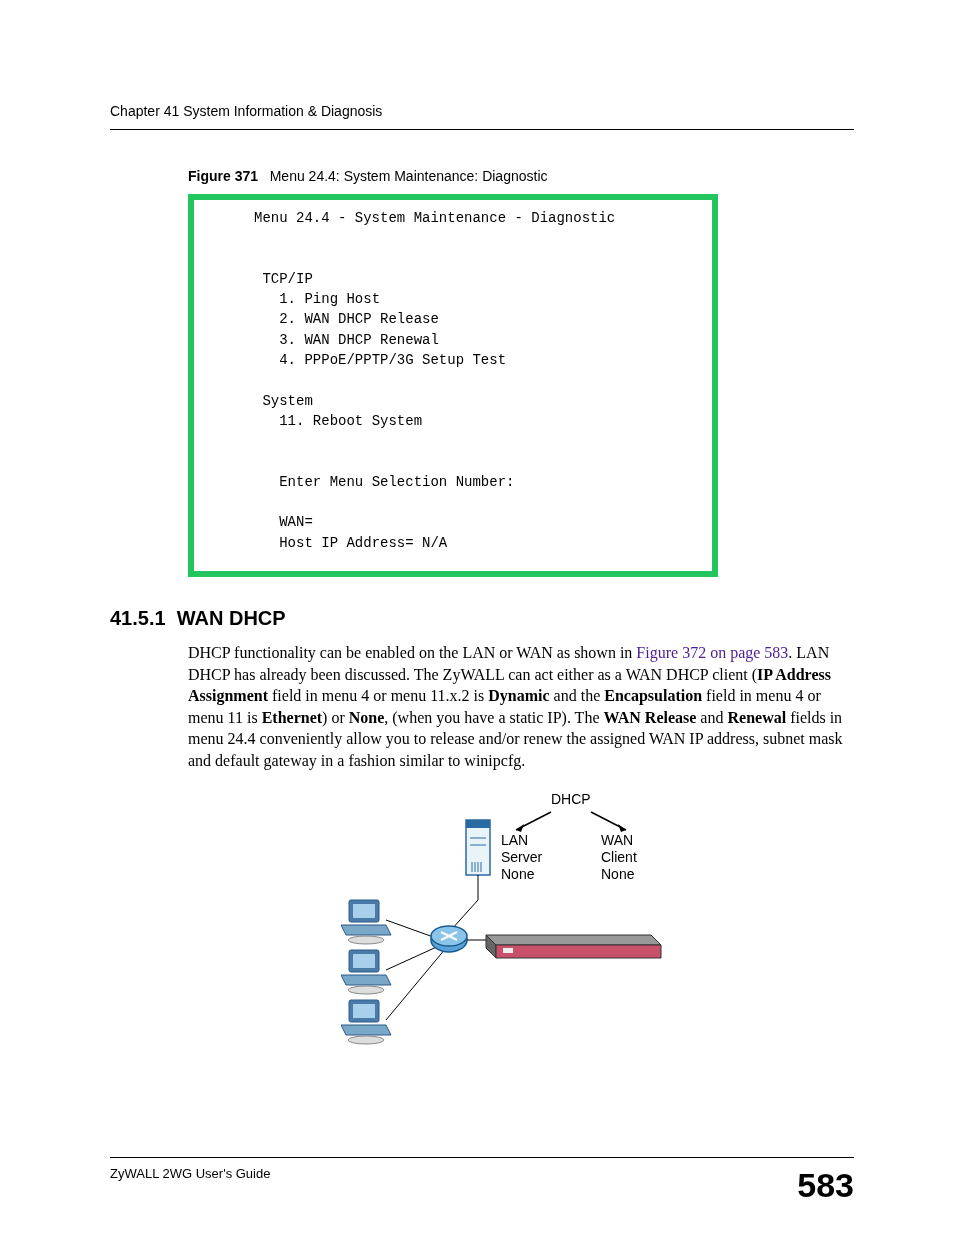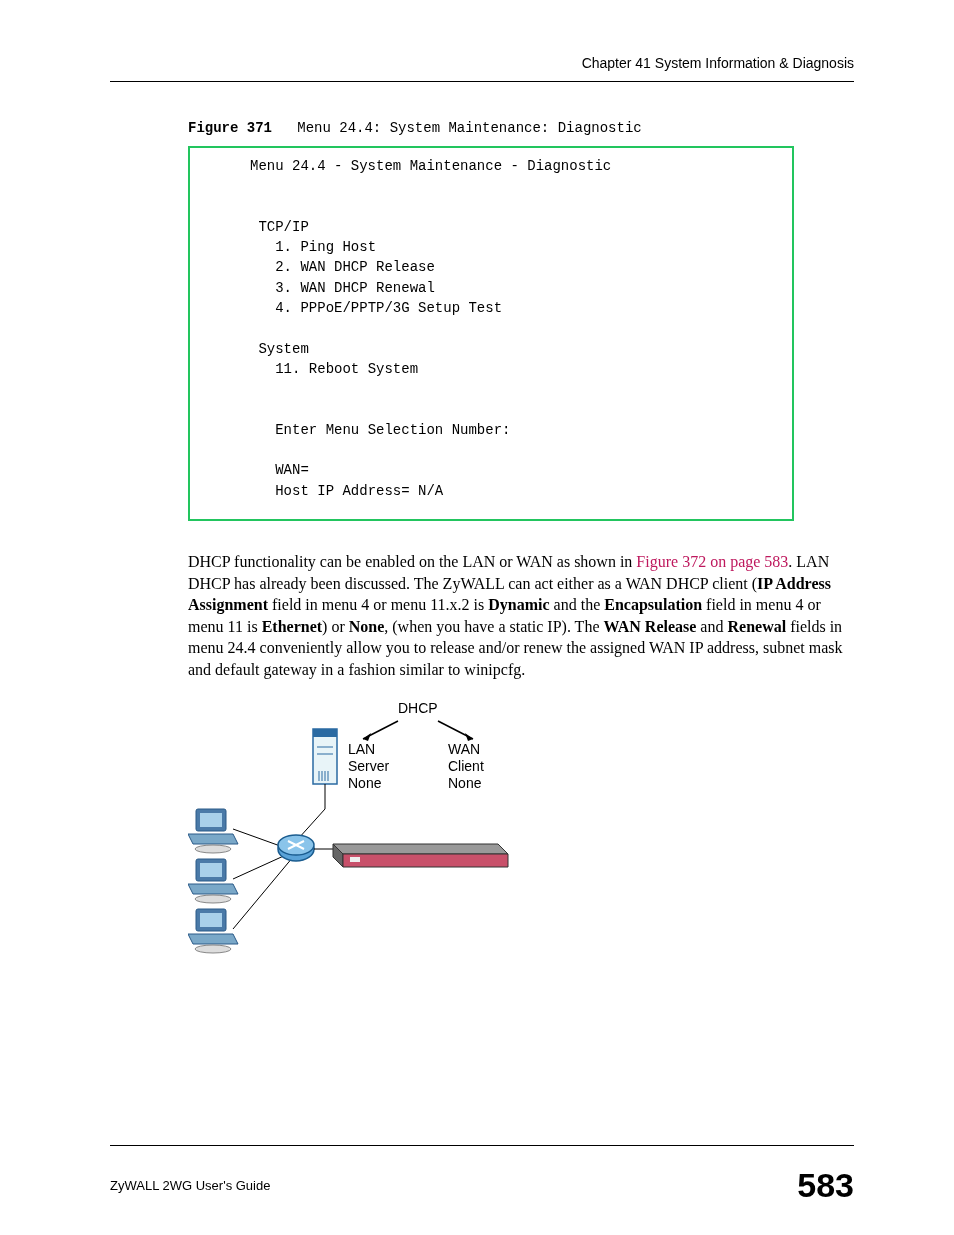--- a/index.html
+++ b/index.html
@@ -13,80 +13,82 @@
   .page {
     padding: 55px 100px 40px 110px;
     box-sizing: border-box;
     width: 954px;
     min-height: 1235px;
     position: relative;
   }
   .header-line {
     font-family: Arial, Helvetica, sans-serif;
     font-size: 14px;
-    text-align: right;
+    text-align: left;
     padding-bottom: 10px;
     border-bottom: 1.5px solid #000;
     margin-bottom: 38px;
+    margin-top: 48px;
   }
   .figure-caption {
-    font-family: Liberation Mono, monospace;
+    font-family: Liberation Sans, sans-serif;
     font-size: 14px;
     margin-left: 78px;
     margin-bottom: 10px;
   }
   .figure-caption .fig-label { font-weight: bold; }
   .terminal-box {
     margin-left: 78px;
-    border: 2px solid #22c55e;
+    border: 6px solid #22c55e;
     padding: 8px 60px 18px 60px;
     font-family: "Courier New", Courier, monospace;
     font-size: 14px;
     white-space: pre;
     line-height: 1.45;
-    width: 606px;
+    width: 530px;
     box-sizing: border-box;
     margin-bottom: 30px;
   }
   .h3 {
     font-family: Arial, Helvetica, sans-serif;
     font-weight: bold;
     font-size: 20px;
     margin-bottom: 12px;
     margin-top: 30px;
   }
   .body-para {
     font-size: 16px;
     line-height: 1.35;
     margin-left: 78px;
     margin-bottom: 18px;
   }
-  .body-para .link { color: #be185d; }
+  .body-para .link { color: #4c1d95; }
   .body-para b { font-weight: bold; }
   .diagram-wrap {
     margin-left: 78px;
     margin-bottom: 10px;
+    text-align: center;
   }
   .diagram {
     width: 360px;
     height: 260px;
     position: relative;
     font-family: Arial, Helvetica, sans-serif;
     font-size: 13px;
   }
   .footer {
     position: absolute;
     bottom: 30px;
     left: 110px;
     right: 100px;
     border-top: 1.5px solid #000;
-    padding-top: 20px;
+    padding-top: 8px;
     display: flex;
     justify-content: space-between;
-    align-items: center;
+    align-items: flex-start;
   }
   .footer-left {
     font-family: Arial, Helvetica, sans-serif;
     font-size: 13px;
   }
   .footer-right {
     font-family: Arial, Helvetica, sans-serif;
     font-size: 34px;
     font-weight: bold;
     margin-left: 44px;
@@ -115,20 +117,23 @@
 
  <span>System</span>
    <span>11. Reboot System</span>
 
 
    <span>Enter Menu Selection Number:</span>
 
    <span>WAN=</span>
    <span>Host IP Address= N/A</span></div>
 
+  <div class="h3">
+    <span>41.5.1</span>&nbsp;&nbsp;<span>WAN DHCP</span>
+  </div>
 
   <div class="body-para">
     <span>DHCP functionality can be enabled on the LAN or WAN as shown in </span><span class="link">Figure 372 on page 583</span><span>. LAN DHCP has already been discussed. The ZyWALL can act either as a WAN DHCP client (</span><b>IP Address Assignment</b><span> field in menu 4 or menu 11.x.2 is </span><b>Dynamic</b><span> and the </span><b>Encapsulation</b><span> field in menu 4 or menu 11 is </span><b>Ethernet</b><span>) or </span><b>None</b><span>, (when you have a static IP). The </span><b>WAN Release</b><span> and </span><b>Renewal</b><span> fields in menu 24.4 conveniently allow you to release and/or renew the assigned WAN IP address, subnet mask and default gateway in a fashion similar to winipcfg.</span>
   </div>
 
 
   <div class="diagram-wrap">
     <svg class="diagram" viewBox="0 0 360 260" width="360" height="260">
 
       <text x="210" y="14" font-size="14">DHCP</text>

